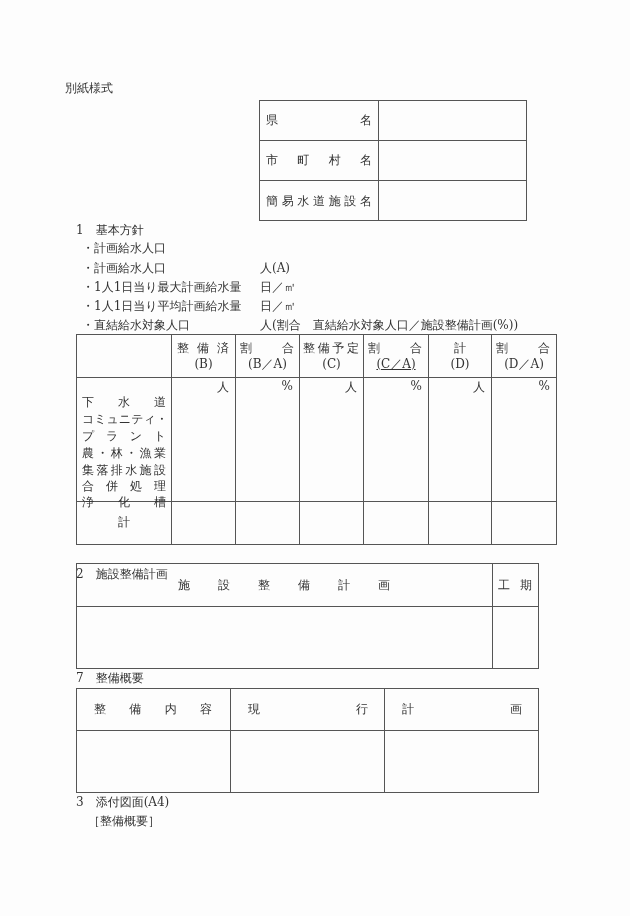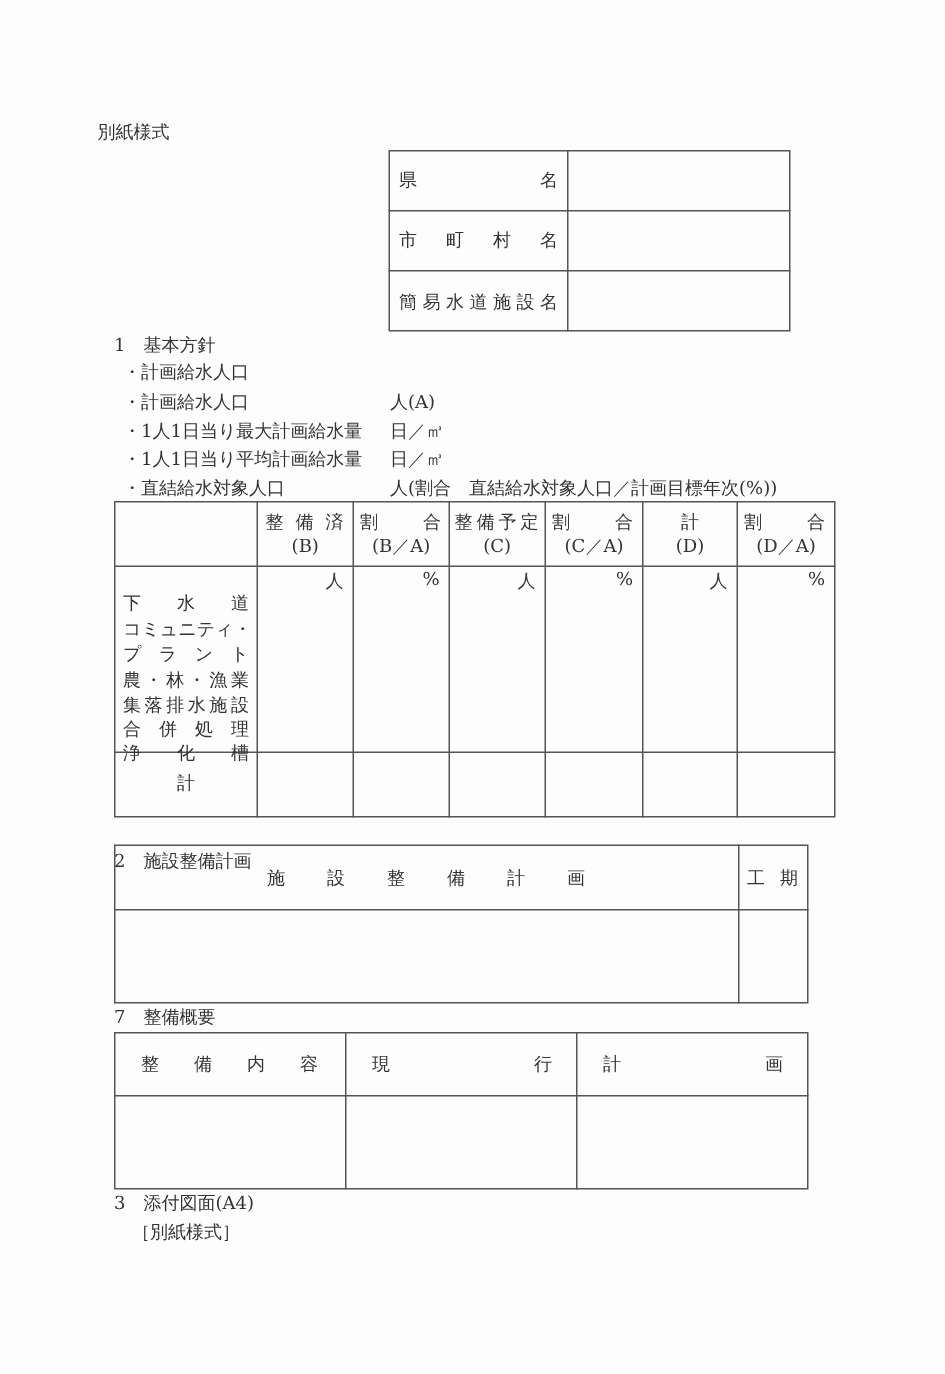--- a/index.html
+++ b/index.html
@@ -53,21 +53,21 @@
 
 <div class="abs" style="left:76px;top:222px;">1　基本方針</div>
 <div class="abs" style="left:82px;top:240px;">・計画給水人口</div>
 <div class="abs" style="left:82px;top:260px;">・計画給水人口</div>
 <div class="abs" style="left:260px;top:260px;">人(A)</div>
 <div class="abs" style="left:82px;top:279px;">・1人1日当り最大計画給水量</div>
 <div class="abs" style="left:260px;top:279px;">日／㎥</div>
 <div class="abs" style="left:82px;top:298px;">・1人1日当り平均計画給水量</div>
 <div class="abs" style="left:260px;top:298px;">日／㎥</div>
 <div class="abs" style="left:82px;top:317px;">・直結給水対象人口</div>
-<div class="abs" style="left:260px;top:317px;">人(割合　直結給水対象人口／計画目標年次(%))</div>
+<div class="abs" style="left:260px;top:317px;">人(割合　直結給水対象人口／施設整備計画(%))</div>
 
 <div>
   <div class="box" style="left:76px;top:334px;width:481px;height:211px;"></div>
   <div class="hl" style="left:76px;top:377px;width:481px;"></div>
   <div class="hl" style="left:76px;top:501px;width:481px;"></div>
   <div class="vl" style="left:171px;top:334px;height:211px;"></div>
   <div class="vl" style="left:235px;top:334px;height:211px;"></div>
   <div class="vl" style="left:299px;top:334px;height:211px;"></div>
   <div class="vl" style="left:363px;top:334px;height:211px;"></div>
   <div class="vl" style="left:428px;top:334px;height:211px;"></div>
@@ -95,21 +95,21 @@
         <span>予</span>
         <span>定</span>
       </div>
     <div class="ctr" style="left:300px;top:356px;width:63px;">(C)</div>
   </div>
   <div>
     <div class="just" style="left:368px;top:340px;width:54px;height:16px;">
         <span>割</span>
         <span>合</span>
       </div>
-    <div class="ctr" style="left:364px;top:356px;width:64px;">(C／A)</div>
+    <div class="ctr" style="left:364px;top:356px;width:64px;text-decoration:underline;">(C／A)</div>
   </div>
   <div>
     <div class="ctr" style="left:429px;top:340px;width:62px;">計</div>
     <div class="ctr" style="left:429px;top:356px;width:62px;">(D)</div>
   </div>
   <div>
     <div class="just" style="left:496px;top:340px;width:54px;height:16px;">
         <span>割</span>
         <span>合</span>
       </div>
@@ -224,13 +224,13 @@
   <div class="just" style="left:402px;top:701px;width:120px;height:16px;">
     <span>計</span>
       <span>画</span>
   </div>
   <div style="position:absolute;left:77px;top:731px;width:152px;height:61px;"></div>
   <div style="position:absolute;left:231px;top:731px;width:152px;height:61px;"></div>
   <div style="position:absolute;left:385px;top:731px;width:153px;height:61px;"></div>
 </div>
 
 <div class="abs" style="left:76px;top:794px;">3　添付図面(A4)</div>
-<div class="abs" style="left:88px;top:813px;">［別紙様式］</div>
+<div class="abs" style="left:88px;top:813px;">［整備概要］</div>
 
 </body></html>

